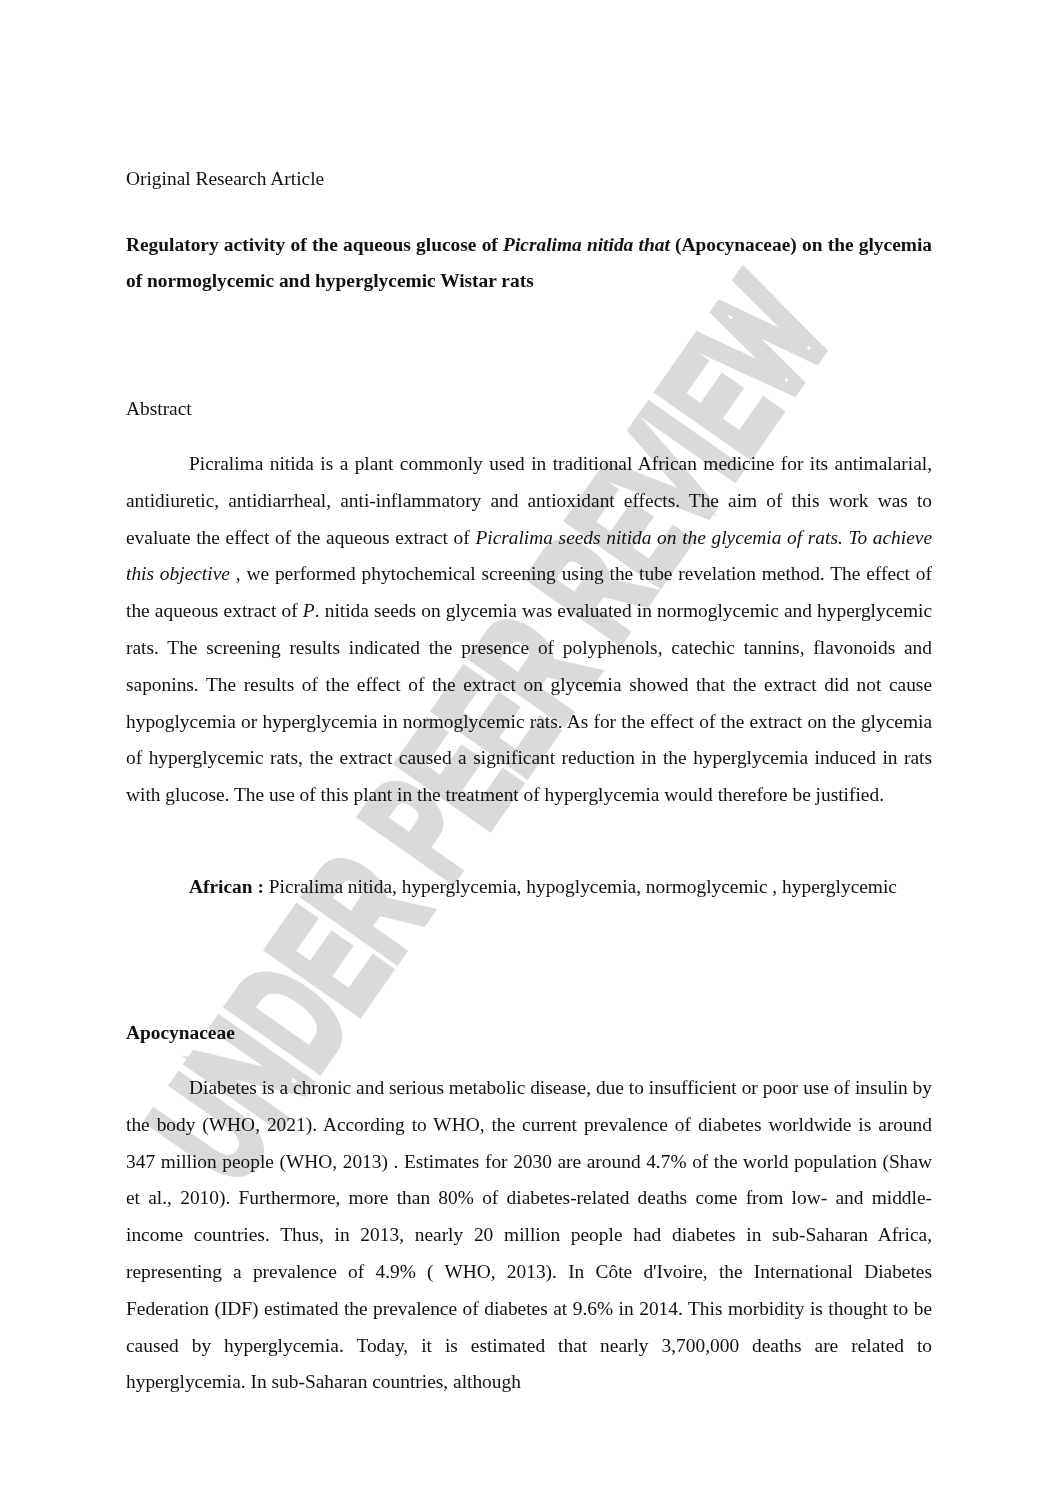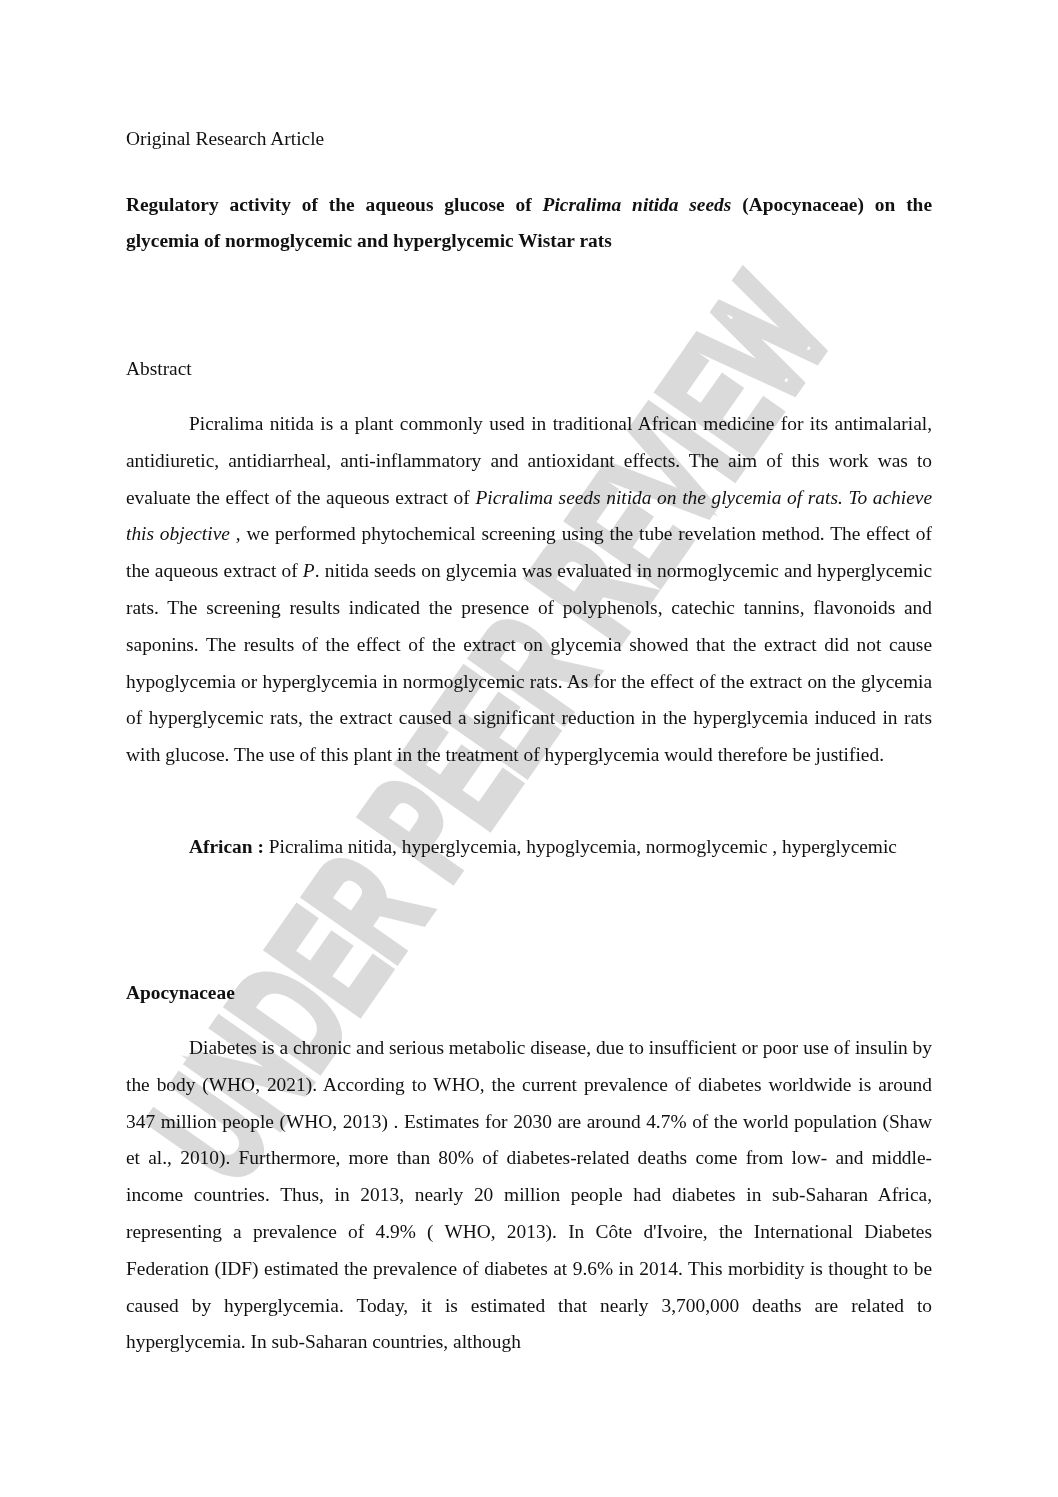--- a/index.html
+++ b/index.html
@@ -20,20 +20,21 @@
       left: 126px;
       top: 0;
       width: 806px;
       font-size: 19.4px;
       line-height: 36.8px;
     }
     .block {
       position: absolute;
       left: 0;
       width: 806px;
+      margin-top: 40px;
     }
     .article-type {
       top: 121px;
     }
     .title {
       top: 187px;
       font-weight: bold;
       line-height: 36px;
     }
     .title i { font-weight: bold; }
@@ -90,21 +91,21 @@
 <body>
 
 <div class="watermark">
   <div class="watermark-text">UNDER PEER REVIEW</div>
 </div>
 
 <div class="content page">
 
   <div class="block article-type">Original Research Article</div>
 
-  <div class="block title justify"><span>Regulatory activity of the aqueous glucose of </span><i>Picralima nitida seeds</i><span> (Apocynaceae) on the glycemia of normoglycemic and hyperglycemic Wistar rats</span></div>
+  <div class="block title justify"><span>Regulatory activity of the aqueous glucose of </span><i>Picralima nitida that</i><span> (Apocynaceae) on the glycemia of normoglycemic and hyperglycemic Wistar rats</span></div>
 
   <div class="block abstract-heading">Abstract</div>
 
   <div class="block abstract-body justify indent"><span>Picralima nitida is a plant commonly used in traditional African medicine for its antimalarial, antidiuretic, antidiarrheal, anti-inflammatory and antioxidant effects. The aim of this work was to evaluate the effect of the aqueous extract of </span><i>Picralima seeds nitida on the glycemia of rats. To achieve this objective</i><span> , we performed phytochemical screening using the tube revelation method. The effect of the aqueous extract of </span><i>P</i><span>. nitida seeds on glycemia was evaluated in normoglycemic and hyperglycemic rats. The screening results indicated the presence of polyphenols, catechic tannins, flavonoids and saponins. The results of the effect of the extract on glycemia showed that the extract did not cause hypoglycemia or hyperglycemia in normoglycemic rats. As for the effect of the extract on the glycemia of hyperglycemic rats, the extract caused a significant reduction in the hyperglycemia induced in rats with glucose. The use of this plant in the treatment of hyperglycemia would therefore be justified.</span></div>
 
   <div class="block keywords justify indent"><span class="kw-label">African :</span> <span class="kw-list">Picralima nitida, hyperglycemia, hypoglycemia, normoglycemic , hyperglycemic</span></div>
 
   <div class="block intro-heading">Apocynaceae</div>
 
   <div class="block intro-body justify indent"><span>Diabetes is a chronic and serious metabolic disease, due to insufficient or poor use of insulin by the body </span><span class="cite">(WHO, 2021).</span><span> According to WHO, the current prevalence of diabetes worldwide is around 347 million people </span><span class="cite">(WHO, 2013)</span><span> . Estimates for 2030 are around 4.7% of the world population </span><span class="cite">(Shaw et al., 2010).</span><span> Furthermore, more than 80% of diabetes-related deaths come from low- and middle-income countries. Thus, in 2013, nearly 20 million people had diabetes in sub-Saharan Africa, representing a prevalence of 4.9% ( </span><span class="cite">WHO, 2013).</span><span> In Côte d'Ivoire, the International Diabetes Federation (IDF) estimated the prevalence of diabetes at 9.6% in 2014. This morbidity is thought to be caused by hyperglycemia. Today, it is estimated that nearly 3,700,000 deaths are related to hyperglycemia. In sub-Saharan countries, although</span></div>

